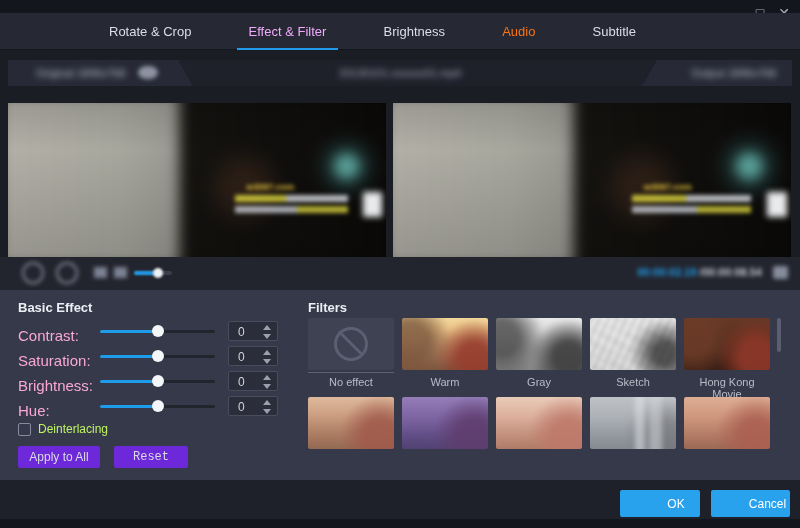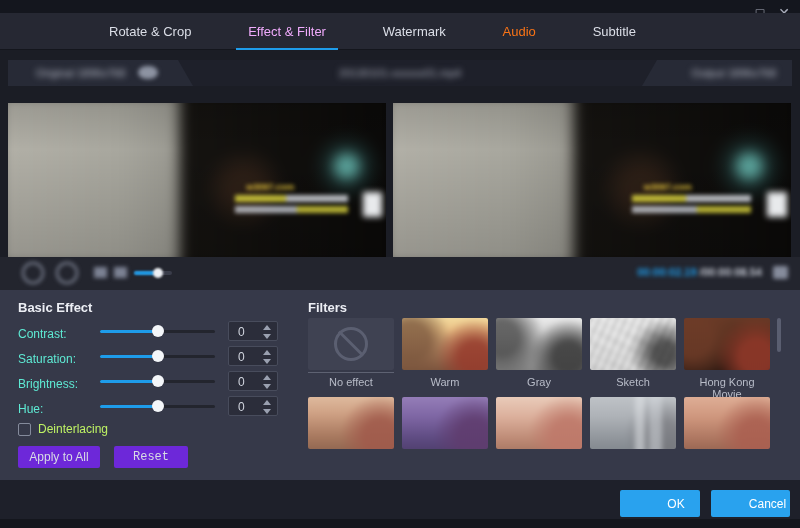--- a/index.html
+++ b/index.html
@@ -60,21 +60,21 @@
   .vol-fill { position:absolute; left:0; top:0; height:4px; width:55%; background:#1e9cea; border-radius:2px; filter:blur(1px); }
   .vol-knob { position:absolute; left:50%; top:-3px; width:10px; height:10px; border-radius:50%; background:#eef0f4; filter:blur(1px); }
   .timewrap { position:absolute; right:38px; top:9px; font-size:11px; white-space:nowrap; filter:blur(2px); }
   .time-cur { color:#1e9cea; font-weight:bold; }
   .time-tot { color:#c2c6d0; font-weight:bold; }
   .tp-fs { position:absolute; right:12px; top:9px; width:15px; height:13px; background:#868c9c; filter:blur(2px); border-radius:2px; }
 
   
   .panel { position:absolute; left:0; top:290px; width:800px; height:190px; background:#363949; }
   .sec-title { position:absolute; font-size:13px; font-weight:bold; color:#eceef4; }
-  .fx-label { position:absolute; left:18px; font-size:12px; color:#5eead4; }
+  .fx-label { position:absolute; left:18px; font-size:15px; color:#f9a8d4; }
   .slider { position:absolute; left:100px; width:115px; height:14px; cursor:pointer; }
   .slider .track { position:absolute; left:0; top:6px; width:100%; height:3px; background:#23252e; border-radius:2px; }
   .slider .fill { position:absolute; left:0; top:6px; height:3px; width:50%; background:#1e9cea; border-radius:2px; }
   .slider .knob { position:absolute; left:50%; top:1px; width:12px; height:12px; margin-left:-6px; border-radius:50%; background:#f4f6f9; }
   .spin { position:absolute; left:228px; width:50px; height:20px; background:#2b2d3a; border:1px solid #484c5c; border-radius:2px; }
   .spin-val { position:absolute; left:9px; top:3px; font-size:12px; color:#d0d4de; }
   .spin-arrows { position:absolute; right:4px; top:2px; width:10px; height:16px; }
   .spin-arrows .up { position:absolute; top:1px; left:0; width:0; height:0; border-left:4px solid transparent; border-right:4px solid transparent; border-bottom:5px solid #9aa0b0; }
   .spin-arrows .dn { position:absolute; bottom:1px; left:0; width:0; height:0; border-left:4px solid transparent; border-right:4px solid transparent; border-top:5px solid #9aa0b0; }
   .chkrow { position:absolute; left:18px; top:132px; display:flex; align-items:center; gap:7px; }
@@ -144,21 +144,21 @@
   <div class="titlebar"></div>
   <div class="winctl">
     <span>□</span>
     <span>✕</span>
   </div>
 
   <div class="tabbar">
     <div class="tabs">
       <div class="tab">Rotate &amp; Crop</div>
       <div class="tab active">Effect &amp; Filter</div>
-      <div class="tab">Watermark</div>
+      <div class="tab">Brightness</div>
       <div class="tab accent">Audio</div>
       <div class="tab">Subtitle</div>
     </div>
   </div>
 
   <div class="hdrstrip">
     <div class="hdr-file">
       <span class="hdr-text blur3">20130101-xxxxxx01.mp4</span>
     </div>
     <div class="hdr-left">

